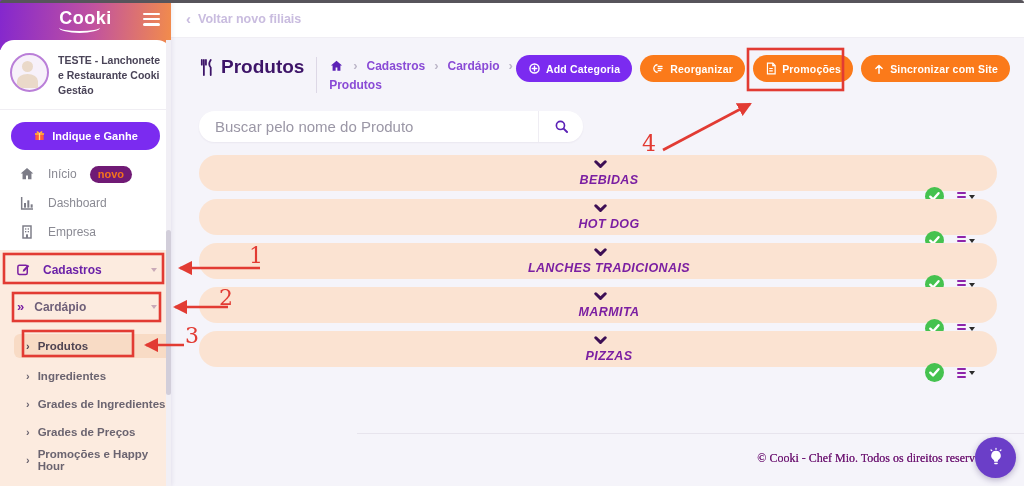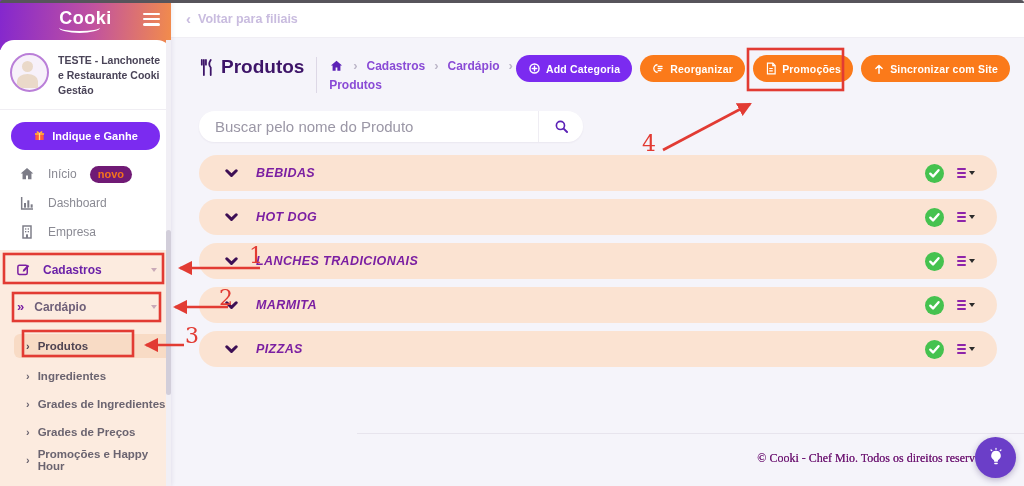--- a/index.html
+++ b/index.html
@@ -74,21 +74,21 @@
   .searchbox{width:384px;height:31px;background:#fff;border-radius:16px;display:flex;align-items:center;
              overflow:hidden;box-shadow:0 1px 2px rgba(60,40,90,.06);}
   .searchbox input{flex:1;height:100%;border:none;outline:none;padding:0 16px;font-size:15px;color:#555;
                    font-family:inherit;background:transparent;}
   .searchbox input::placeholder{color:#9B97A6;}
   .search-btn{width:45px;height:100%;border:none;background:transparent;border-left:1px solid #EFEDF3;
               display:flex;align-items:center;justify-content:center;cursor:pointer;}
 
   .cat-list{margin-top:13px;display:flex;flex-direction:column;gap:8px;}
   .cat-row{height:36px;background:#FBE3D2;border-radius:18px;display:flex;align-items:center;
-           padding:0 22px 0 26px;cursor:pointer;}
+           padding:0 22px 0 26px;cursor:pointer;flex-direction:column;}
   .cat-label{margin-left:18px;font-style:italic;font-weight:700;font-size:12.5px;color:#7B1FA2;letter-spacing:.4px;}
   .cat-right{margin-left:auto;display:flex;align-items:center;gap:13px;}
   .check{width:19px;height:19px;border-radius:50%;background:#45C24F;display:flex;align-items:center;justify-content:center;}
   .menu-ic{display:flex;align-items:center;gap:3px;cursor:pointer;}
   .menu-ic .bars{display:flex;flex-direction:column;gap:2px;}
   .menu-ic .bars i{display:block;width:9px;height:2px;background:#8E24AA;border-radius:1px;}
   .menu-ic .tri{width:0;height:0;border-left:3px solid transparent;border-right:3px solid transparent;border-top:4px solid #2B2B2B;}
 
   .footer-line{position:absolute;left:186px;right:0;top:433px;height:1px;background:#E7E4ED;}
   .copyright{position:absolute;top:451px;right:49px;font-size:12px;color:#701a75;font-family:Liberation Serif, serif;}
@@ -195,21 +195,21 @@
         </div>
       </div>
     </div>
     <div class="side-scroll-track"></div>
     <div class="side-scroll-thumb"></div>
   </aside>
 
   <div class="main">
     <div class="topbar">
       <span class="back-chev">‹</span>
-      <span class="back-label">Voltar para filiais</span>
+      <span class="back-label">Voltar novo filiais</span>
     </div>
 
     <div class="content">
       <div class="header-row">
         <div class="title-group">
           <div class="page-title">
             <svg width="15" height="17" viewBox="0 0 16 18" style="color:#3D1468">
               <path d="M3 1v5M5.2 1v5M7.4 1v5M5.2 6v11" fill="none" stroke="currentColor" stroke-width="1.9" stroke-linecap="round"></path>
               <path d="M12.5 1c-1.8 2.6-1.8 6 0 8v8" fill="none" stroke="currentColor" stroke-width="1.9" stroke-linecap="round"></path>
             </svg>

